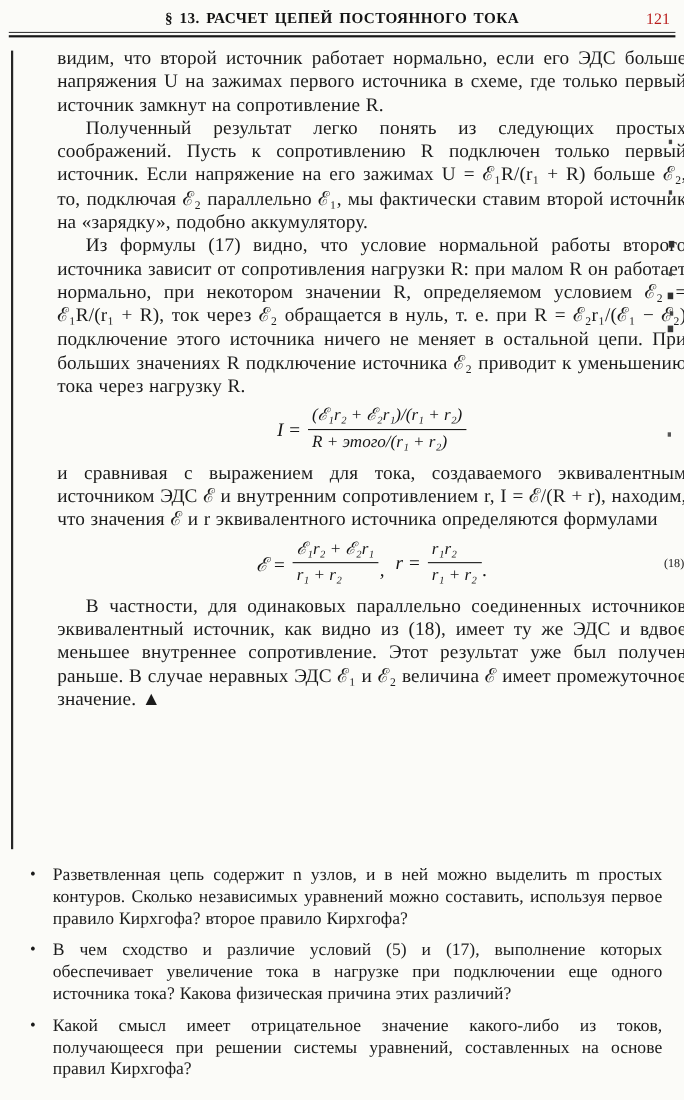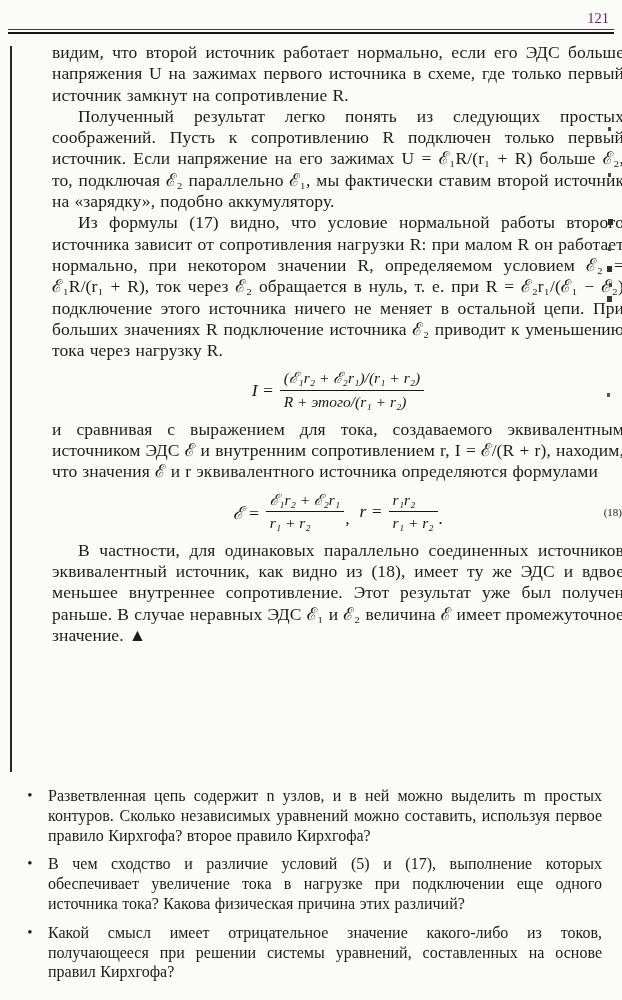--- a/index.html
+++ b/index.html
@@ -32,21 +32,21 @@
     font-size: 13.8px;
     letter-spacing: 0.4px;
     word-spacing: 2px;
     color: #141414;
   }
   .page-number {
     position: absolute;
     right: 13px;
     top: 1px;
     font-size: 14.5px;
-    color: #701a75;
+    color: #b91c1c;
   }
   .header-rule {
     position: absolute;
     top: 29px;
     left: 8px;
     right: 8px;
     height: 2px;
     border-top: 1px solid #3c3c3c;
     border-bottom: 2px solid #161616;
   }
@@ -167,20 +167,21 @@
       0 140px 0 1px #303030,
       1px 156px 0 0 #444444,
       0 170px 0 1px #383838,
       -1px 266px 0 0 #565656;
   }
 </style>
 </head>
 <body>
 
 <header class="page-header">
+  <span class="section-title">§ 13. РАСЧЕТ ЦЕПЕЙ ПОСТОЯННОГО ТОКА</span>
   <span class="page-number">121</span>
 </header>
 
 <div class="header-rule"></div>
 
 <div class="change-bar"></div>
 
 <main class="content">
   <p class="body-par">видим, что второй источник работает нормально, если его ЭДС больше напряжения U на зажимах первого источника в схеме, где только первый источник замкнут на сопротивление R.</p>
   <p class="body-par indent">Полученный результат легко понять из следующих простых соображений. Пусть к сопротивлению R подключен только первый источник. Если напряжение на его зажимах U = ℰ₁R/(r₁ + R) больше ℰ₂, то, подключая ℰ₂ параллельно ℰ₁, мы фактически ставим второй источник на «зарядку», подобно аккумулятору.</p>

